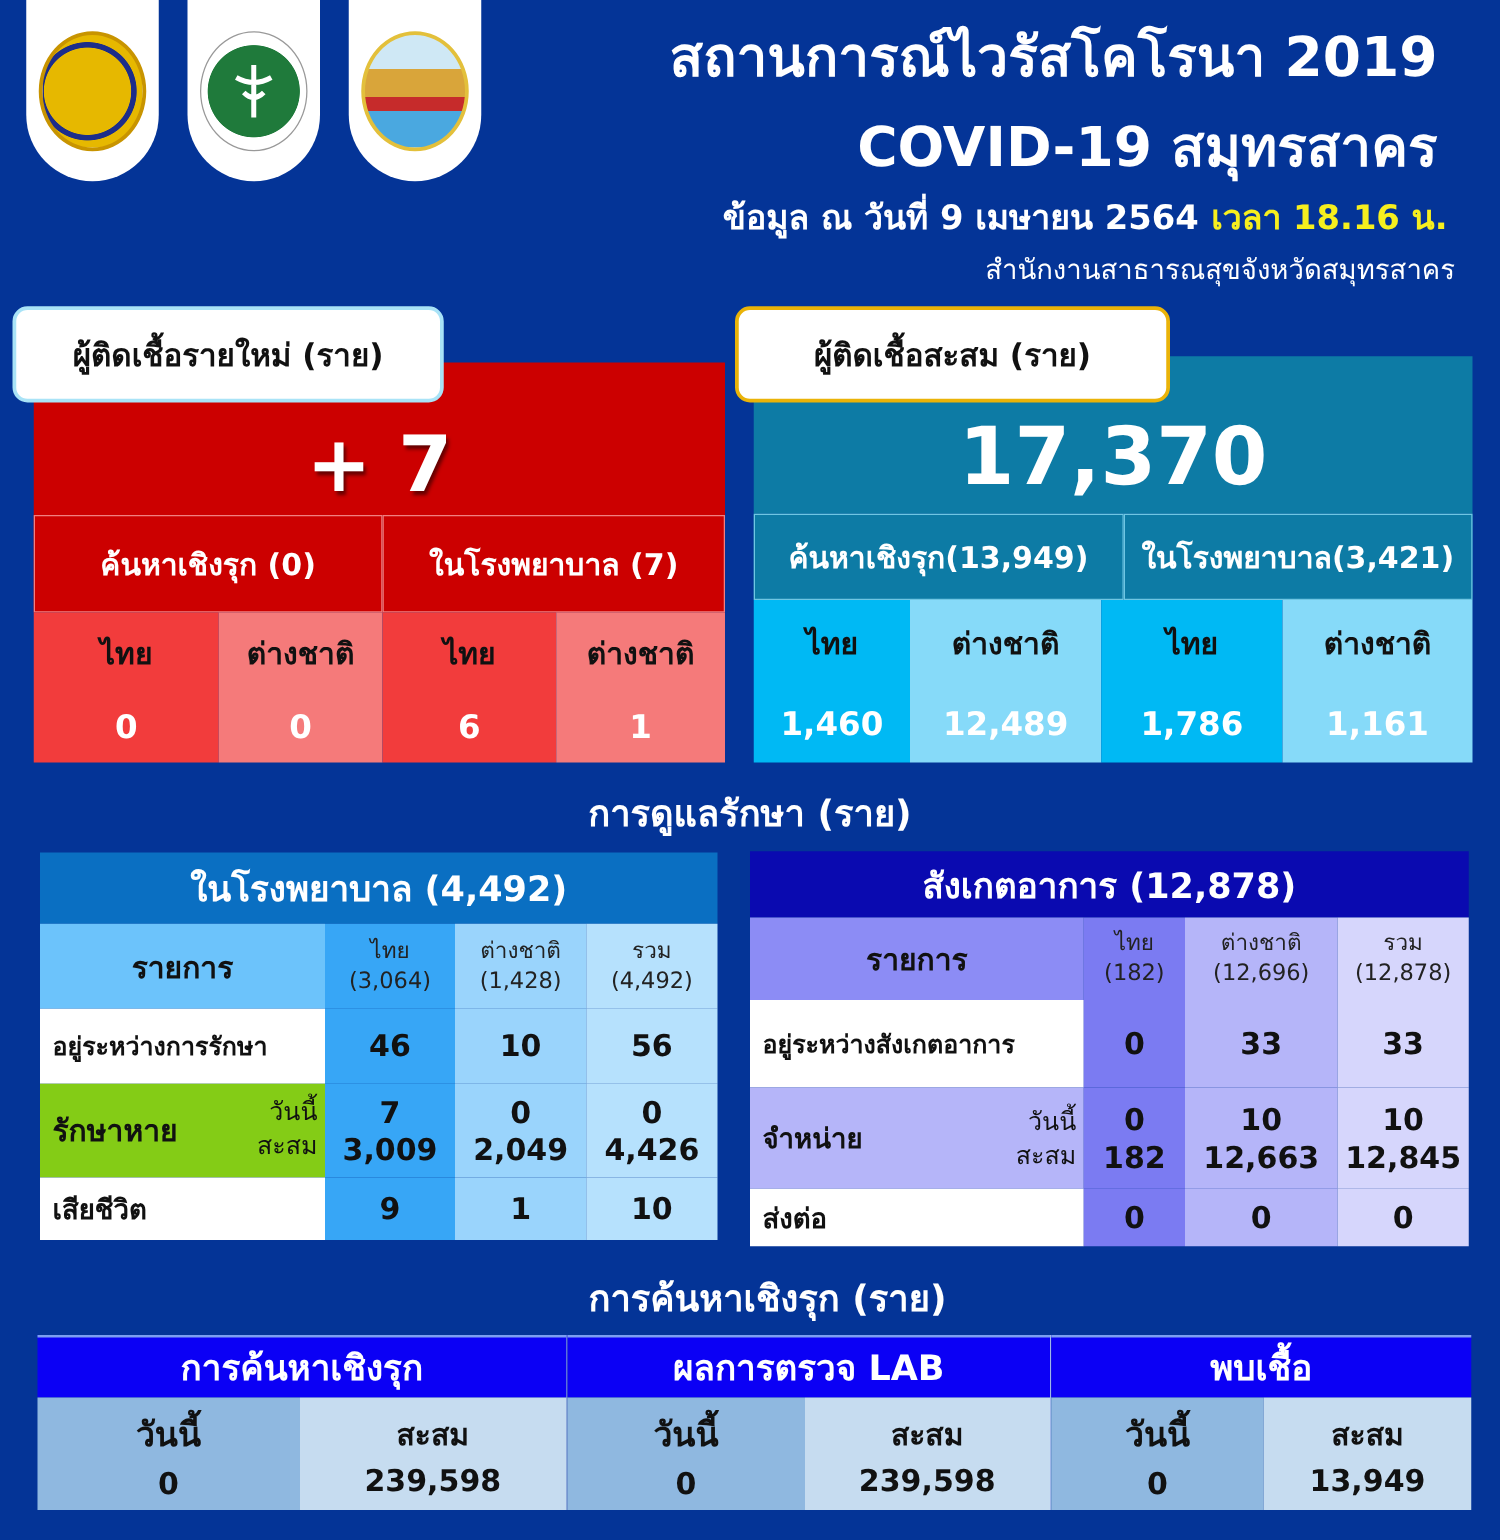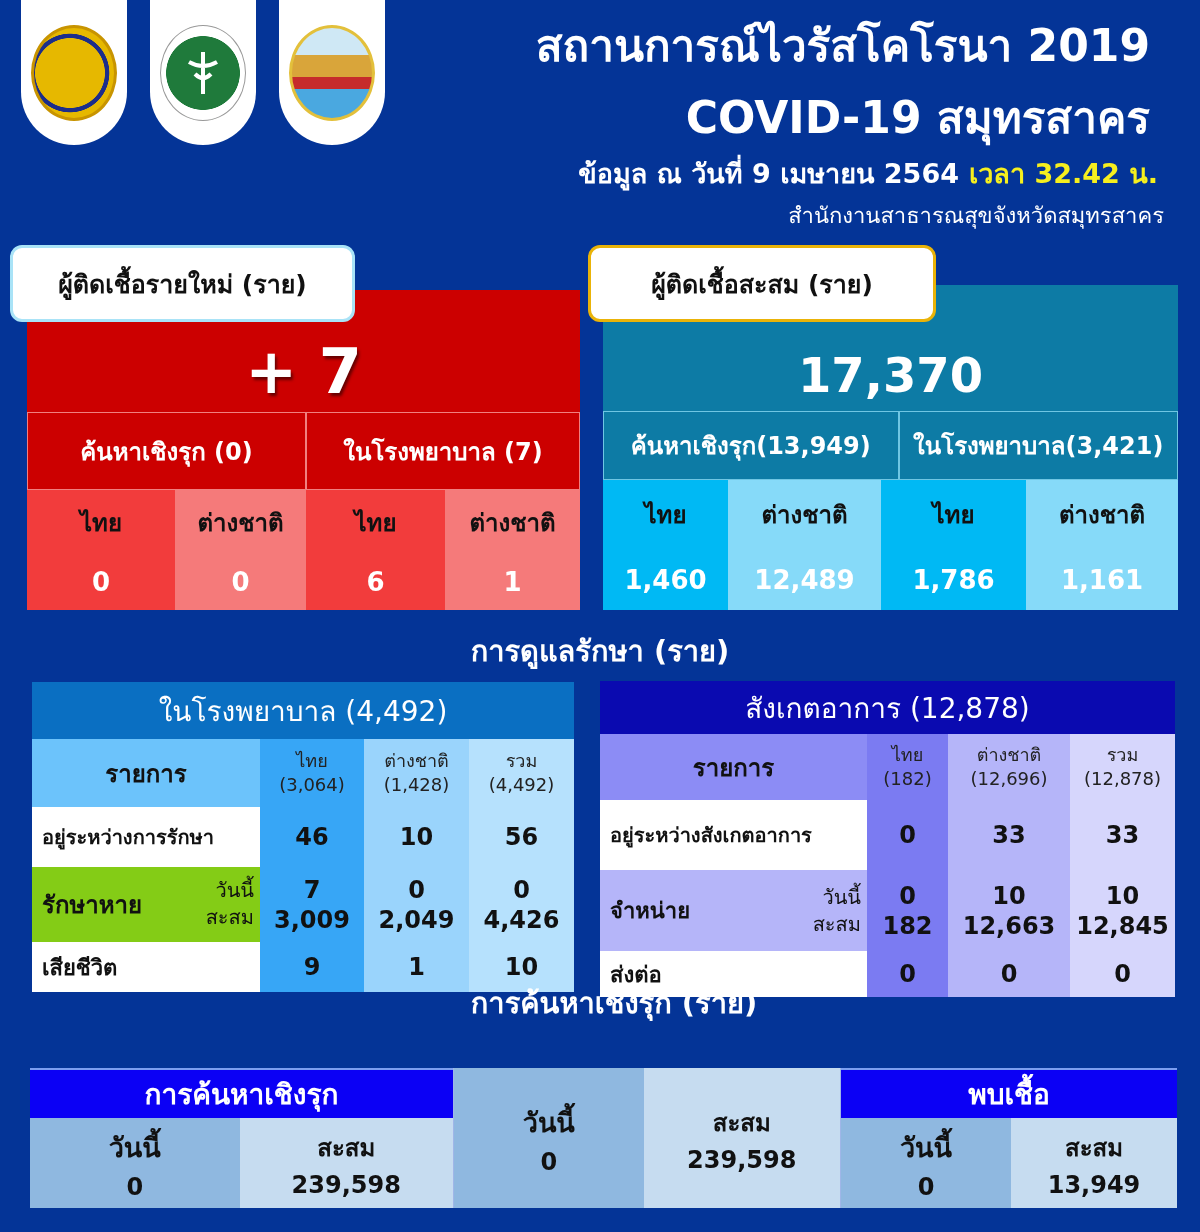--- a/index.html
+++ b/index.html
@@ -43,21 +43,21 @@
 
   
   .teal-panel { left: 603px; top: 285px; width: 575px; height: 325px; }
   .teal-top { height: 126px; background: #0d7ba5; display: flex; align-items: flex-end; justify-content: center; padding-bottom: 8px; }
   .teal-sub { height: 69px; display: flex; align-items: center; justify-content: center; font-size: 24px; font-weight: bold; color: #fff; background: #0d7ba5; border: 1px solid #6fc6e3; white-space: nowrap; }
 
   .section-title { left: 0; width: 1200px; text-align: center; font-size: 29px; font-weight: bold; color: #fff; }
 
   
   .tbl { position: absolute; }
-  .tbl-head { display: flex; align-items: center; justify-content: center; font-size: 28px; font-weight: normal; color: #fff; }
+  .tbl-head { display: flex; align-items: center; justify-content: center; font-size: 28px; font-weight: bold; color: #fff; }
   .tbl-grid { display: grid; }
   .tc { display: flex; align-items: center; justify-content: center; color: #111; font-weight: bold; }
   .hdrcol { flex-direction: column; font-size: 18px; font-weight: normal; line-height: 1.35; color: #222; }
   .rowlabel { justify-content: flex-start; padding-left: 10px; font-size: 20px; font-weight: bold; }
   .num { font-size: 24px; }
   .stack { flex-direction: column; line-height: 1.25; }
   .twolab { justify-content: space-between; padding: 0 6px 0 10px; }
   .twolab .sm { display: flex; flex-direction: column; align-items: flex-end; font-size: 20px; font-weight: normal; line-height: 1.35; }
 
   
@@ -83,21 +83,21 @@
       </svg>
   </div>
 </div>
 <div class="logo-shield" style="left:279px;">
   <div class="emblem" style="background:linear-gradient(#cfe8f5 0 30%, #d9a53a 30% 55%, #c62b2b 55% 68%, #4aa8e0 68% 100%); border:3px solid #e3c03b;"></div>
 </div>
 
 <div class="abs title1">สถานการณ์ไวรัสโคโรนา 2019</div>
 <div class="abs title2">COVID-19 สมุทรสาคร</div>
 <div class="abs dateline">
-  <span>ข้อมูล ณ วันที่  9 เมษายน 2564</span><span class="time">เวลา 32.42 น.</span>
+  <span>ข้อมูล ณ วันที่  9 เมษายน 2564</span><span class="time">เวลา 18.16 น.</span>
 </div>
 <div class="abs agency">สำนักงานสาธารณสุขจังหวัดสมุทรสาคร</div>
 
 <div class="abs red-panel">
   <div class="red-top">
     <span class="big-num">+ 7</span>
   </div>
   <div class="row">
     <div class="sub-h" style="width:279px;background:#cc0000;">ค้นหาเชิงรุก (0)</div>
     <div class="sub-h" style="width:274px;background:#cc0000;">ในโรงพยาบาล (7)</div>
@@ -118,21 +118,21 @@
     <div class="cell-col" style="width:135px;background:#f57a7a;">
       <span class="lab">ต่างชาติ</span>
       <span class="val">1</span>
     </div>
   </div>
 </div>
 <div class="tag" style="left:10px;top:245px;width:345px;height:77px;border:3px solid #a9e3f7;">ผู้ติดเชื้อรายใหม่ (ราย)</div>
 
 <div class="abs teal-panel">
   <div class="teal-top">
-    <span class="big-num" style="text-shadow:none;font-size:48px;margin-top:36px;">17,370</span>
+    <span class="big-num" style="text-shadow:none;font-size:64px;margin-top:36px;">17,370</span>
   </div>
   <div class="row">
     <div class="teal-sub" style="width:314px;">ค้นหาเชิงรุก(13,949)</div>
     <div class="teal-sub" style="width:297px;">ในโรงพยาบาล(3,421)</div>
   </div>
   <div class="row">
     <div class="cell-col" style="width:125px;height:130px;background:#00b9f4;">
       <span class="lab">ไทย</span>
       <span class="val">1,460</span>
     </div>
@@ -245,37 +245,38 @@
         <span>12,845</span>
       </div>
 
     <div class="tc rowlabel" style="background:#fff;font-size:22px;">ส่งต่อ</div>
     <div class="tc num" style="background:#7b7bf2;">0</div>
     <div class="tc num" style="background:#b5b5f9;">0</div>
     <div class="tc num" style="background:#d6d6fc;">0</div>
   </div>
 </div>
 
-<div class="abs section-title" style="top:980px;padding-left:28px;">การค้นหาเชิงรุก (ราย)</div>
+<div class="abs section-title" style="top:1016px;padding-left:28px;">การค้นหาเชิงรุก (ราย)</div>
 
 <div class="abs search">
   <div class="sgroup" style="width:424px;">
     <div class="shead">การค้นหาเชิงรุก</div>
     <div class="sbody">
       <div class="scell" style="width:210px;background:#8fb8e0;">
           <span class="l">วันนี้</span>
           <span class="v">0</span>
         </div>
       <div class="scell" style="width:214px;background:#c6dcf0;">
           <span class="l" style="font-size:24px;">สะสม</span>
           <span class="v">239,598</span>
         </div>
     </div>
   </div>
   <div class="sgroup" style="width:387px;">
+    <div class="shead">ผลการตรวจ LAB</div>
     <div class="sbody">
       <div class="scell" style="width:190px;background:#8fb8e0;">
           <span class="l">วันนี้</span>
           <span class="v">0</span>
         </div>
       <div class="scell" style="width:197px;background:#c6dcf0;">
           <span class="l" style="font-size:24px;">สะสม</span>
           <span class="v">239,598</span>
         </div>
     </div>

